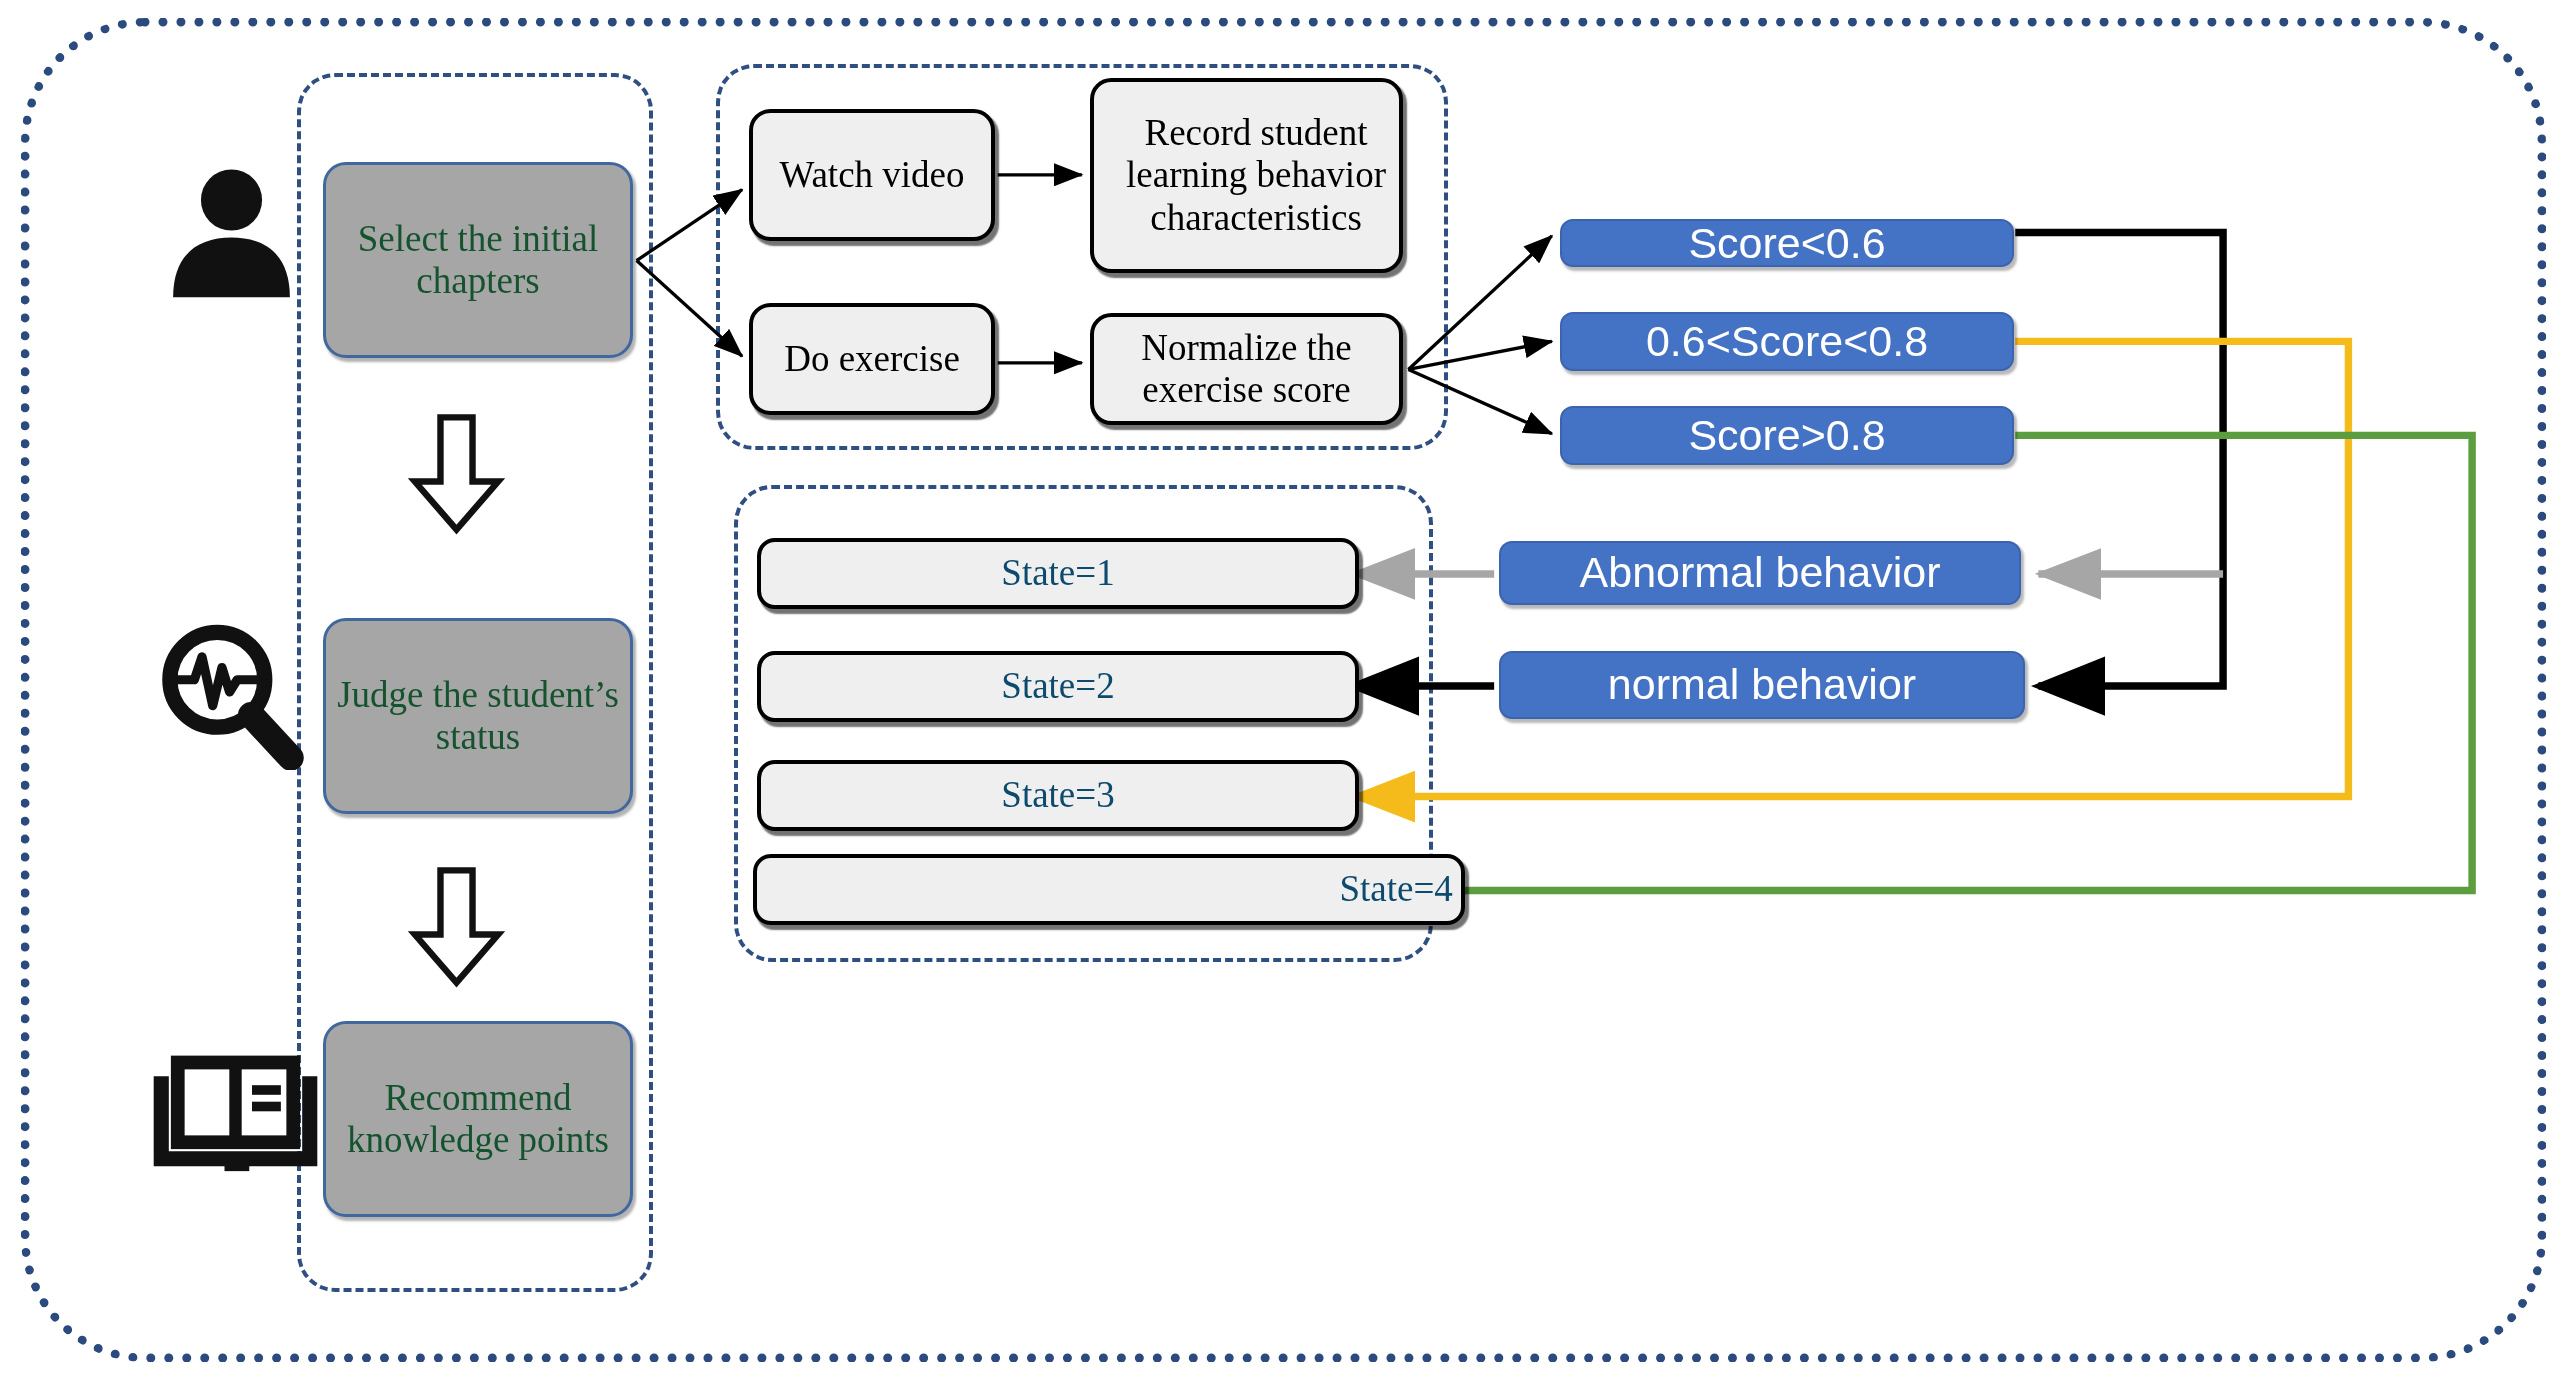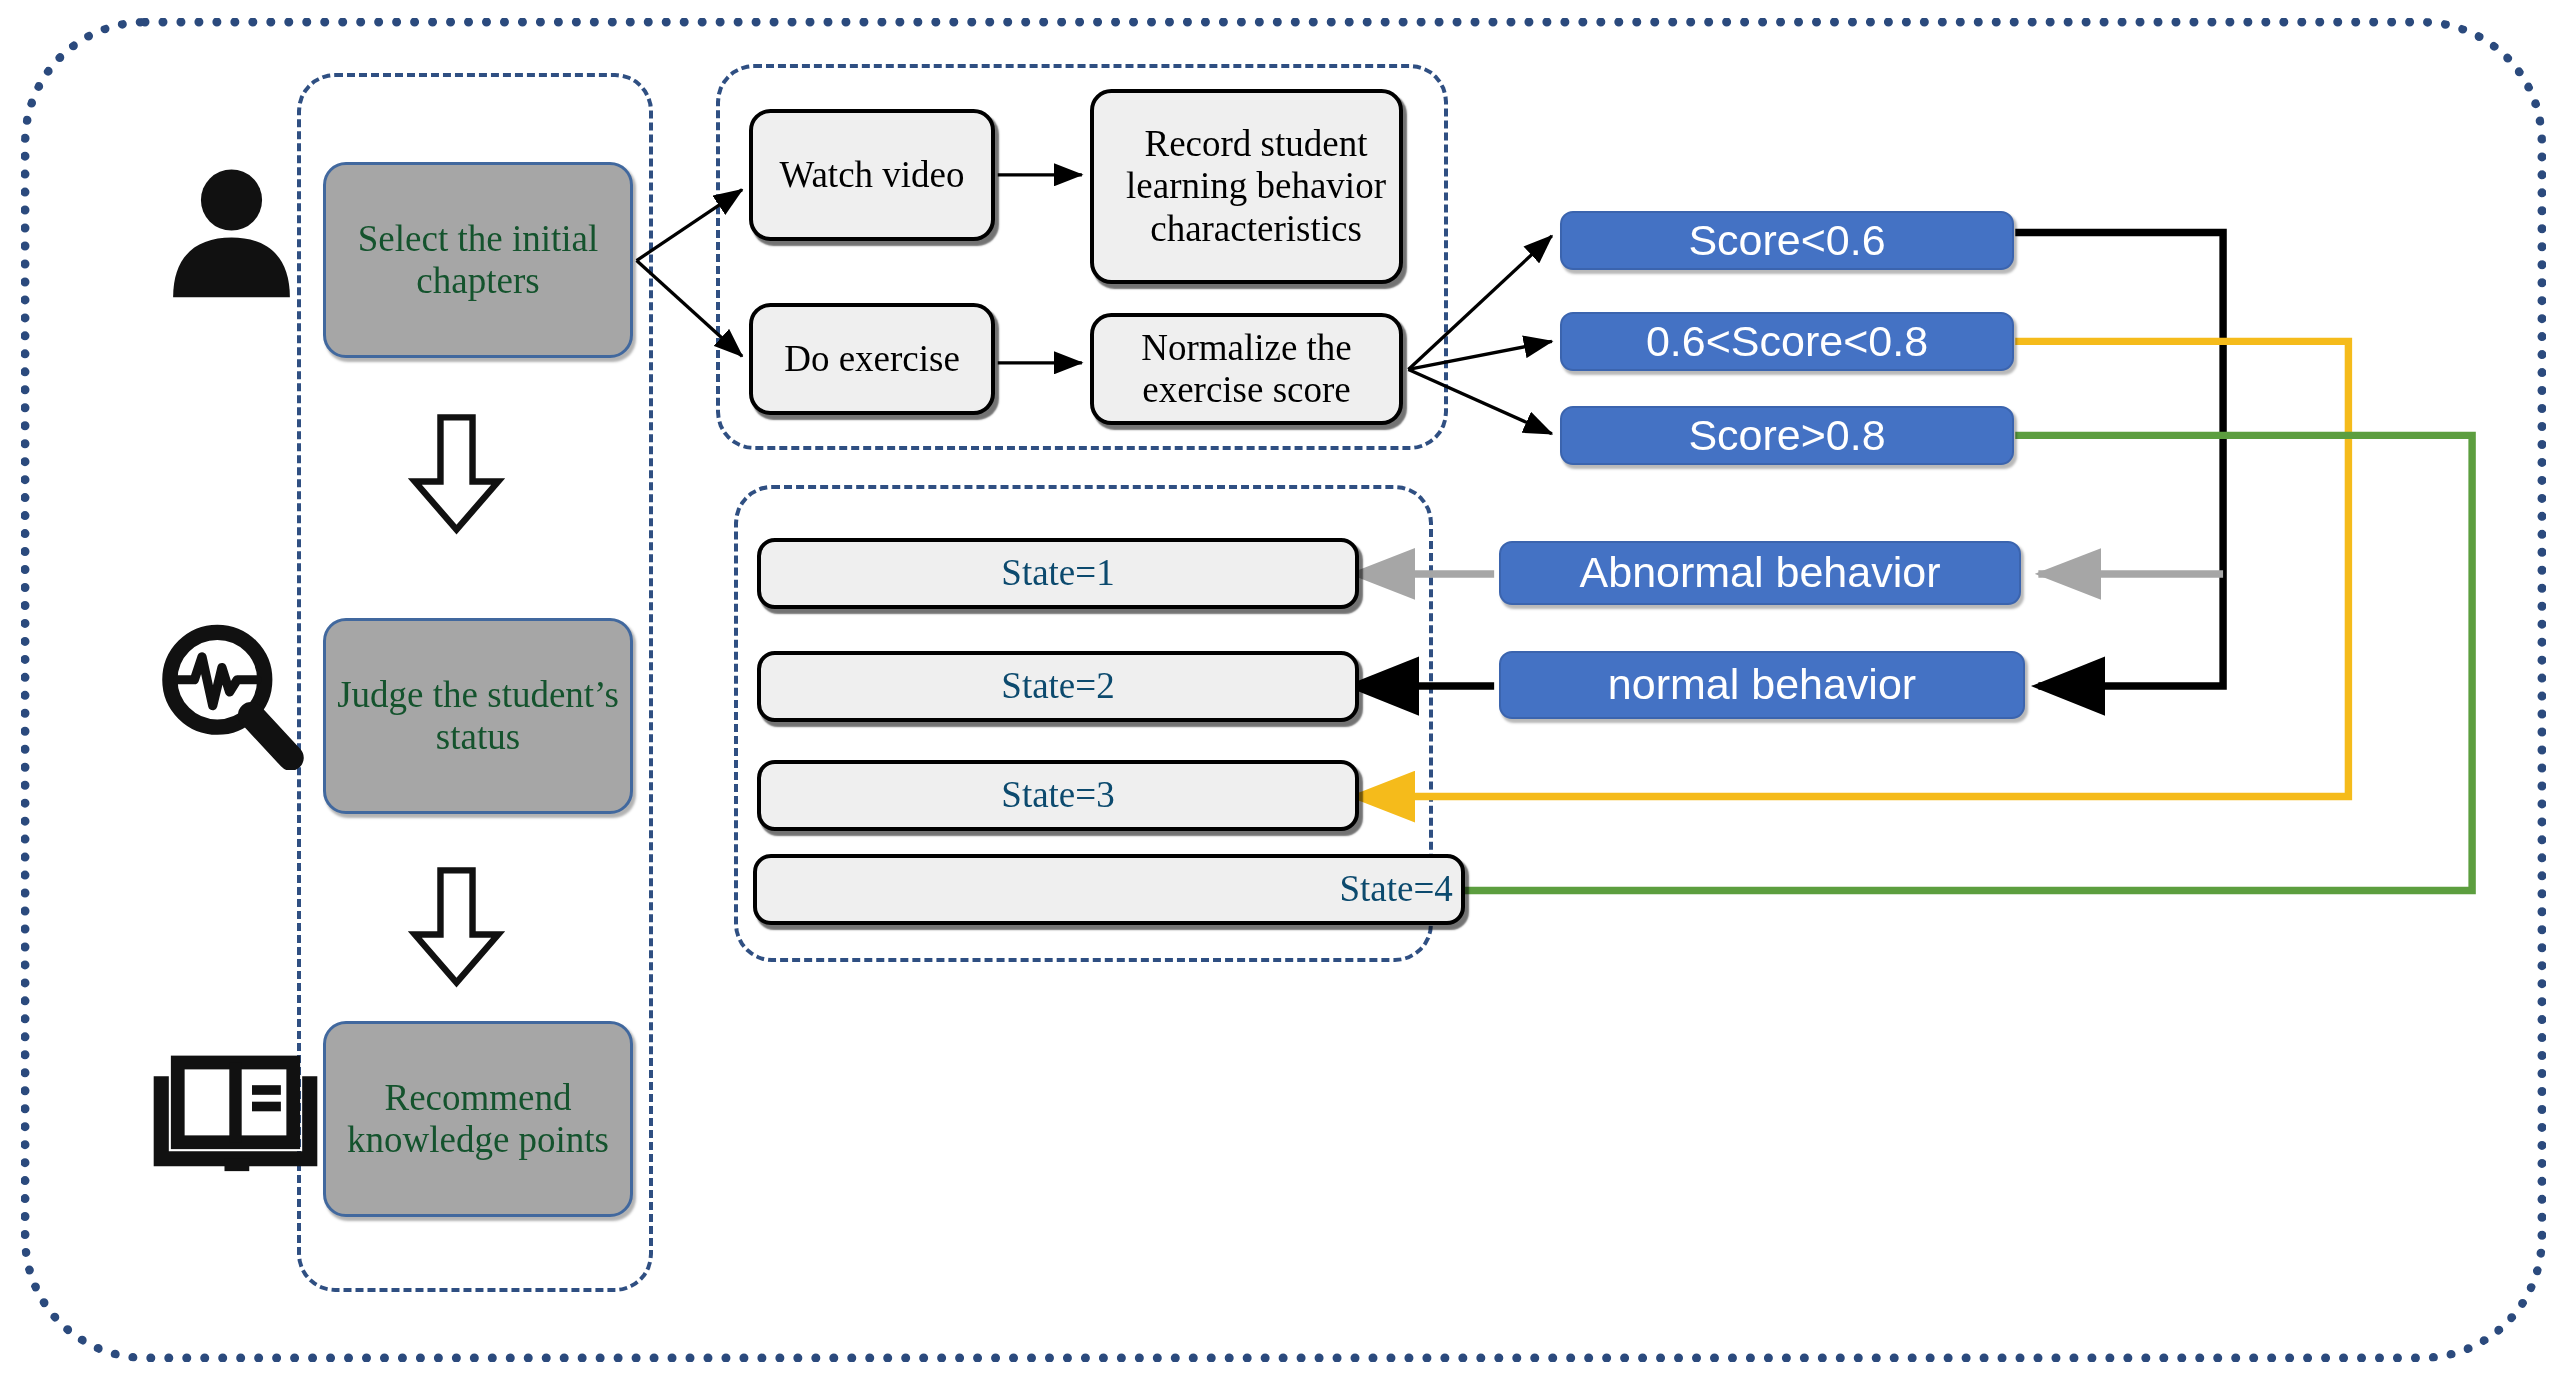--- a/index.html
+++ b/index.html
@@ -74,32 +74,32 @@
   }
   .node span{display:block;padding:0 8.2px;}
 
   
   #n-select   {left:323px; top:162px;  width:310px; height:196px;}
   #n-judge    {left:323px; top:618px;  width:310px; height:196px;}
   #n-recommend{left:323px; top:1021px; width:310px; height:196px;}
 
   
   #n-watch    {left:749px;  top:109px; width:246px; height:132px;}
-  #n-record   {left:1090px; top:89px; width:313px; height:195px;padding-left:19px;}
+  #n-record   {left:1090px; top:78px; width:313px; height:195px;padding-left:19px;}
   #n-do       {left:749px;  top:303px; width:246px; height:112px;}
   #n-normalize{left:1090px; top:313px; width:313px; height:112px;}
 
   
   #n-state1{left:757px; top:538px;  width:602px; height:71px;}
   #n-state2{left:757px; top:651px;  width:602px; height:71px;}
   #n-state3{left:757px; top:760px;  width:602px; height:71px;}
   #n-state4{left:753px; top:854px; width:712px; height:71px;justify-content:flex-end;}
 
   
-  #n-score-low {left:1560px; top:211px; width:454px; height:59px;}
+  #n-score-low {left:1560px; top:219px; width:454px; height:48px;}
   #n-score-mid {left:1560px; top:312px; width:454px; height:59px;text-align:center;}
   #n-score-high{left:1560px; top:406px; width:454px; height:59px;}
   #n-abnormal  {left:1499px; top:541px; width:522px; height:64px;}
   #n-normal    {left:1499px; top:651px; width:526px; height:68px;}
 
   
   #links{position:absolute;left:0;top:0;width:2576px;height:1401px;pointer-events:none;}
 
   
   .icon{position:absolute;}

